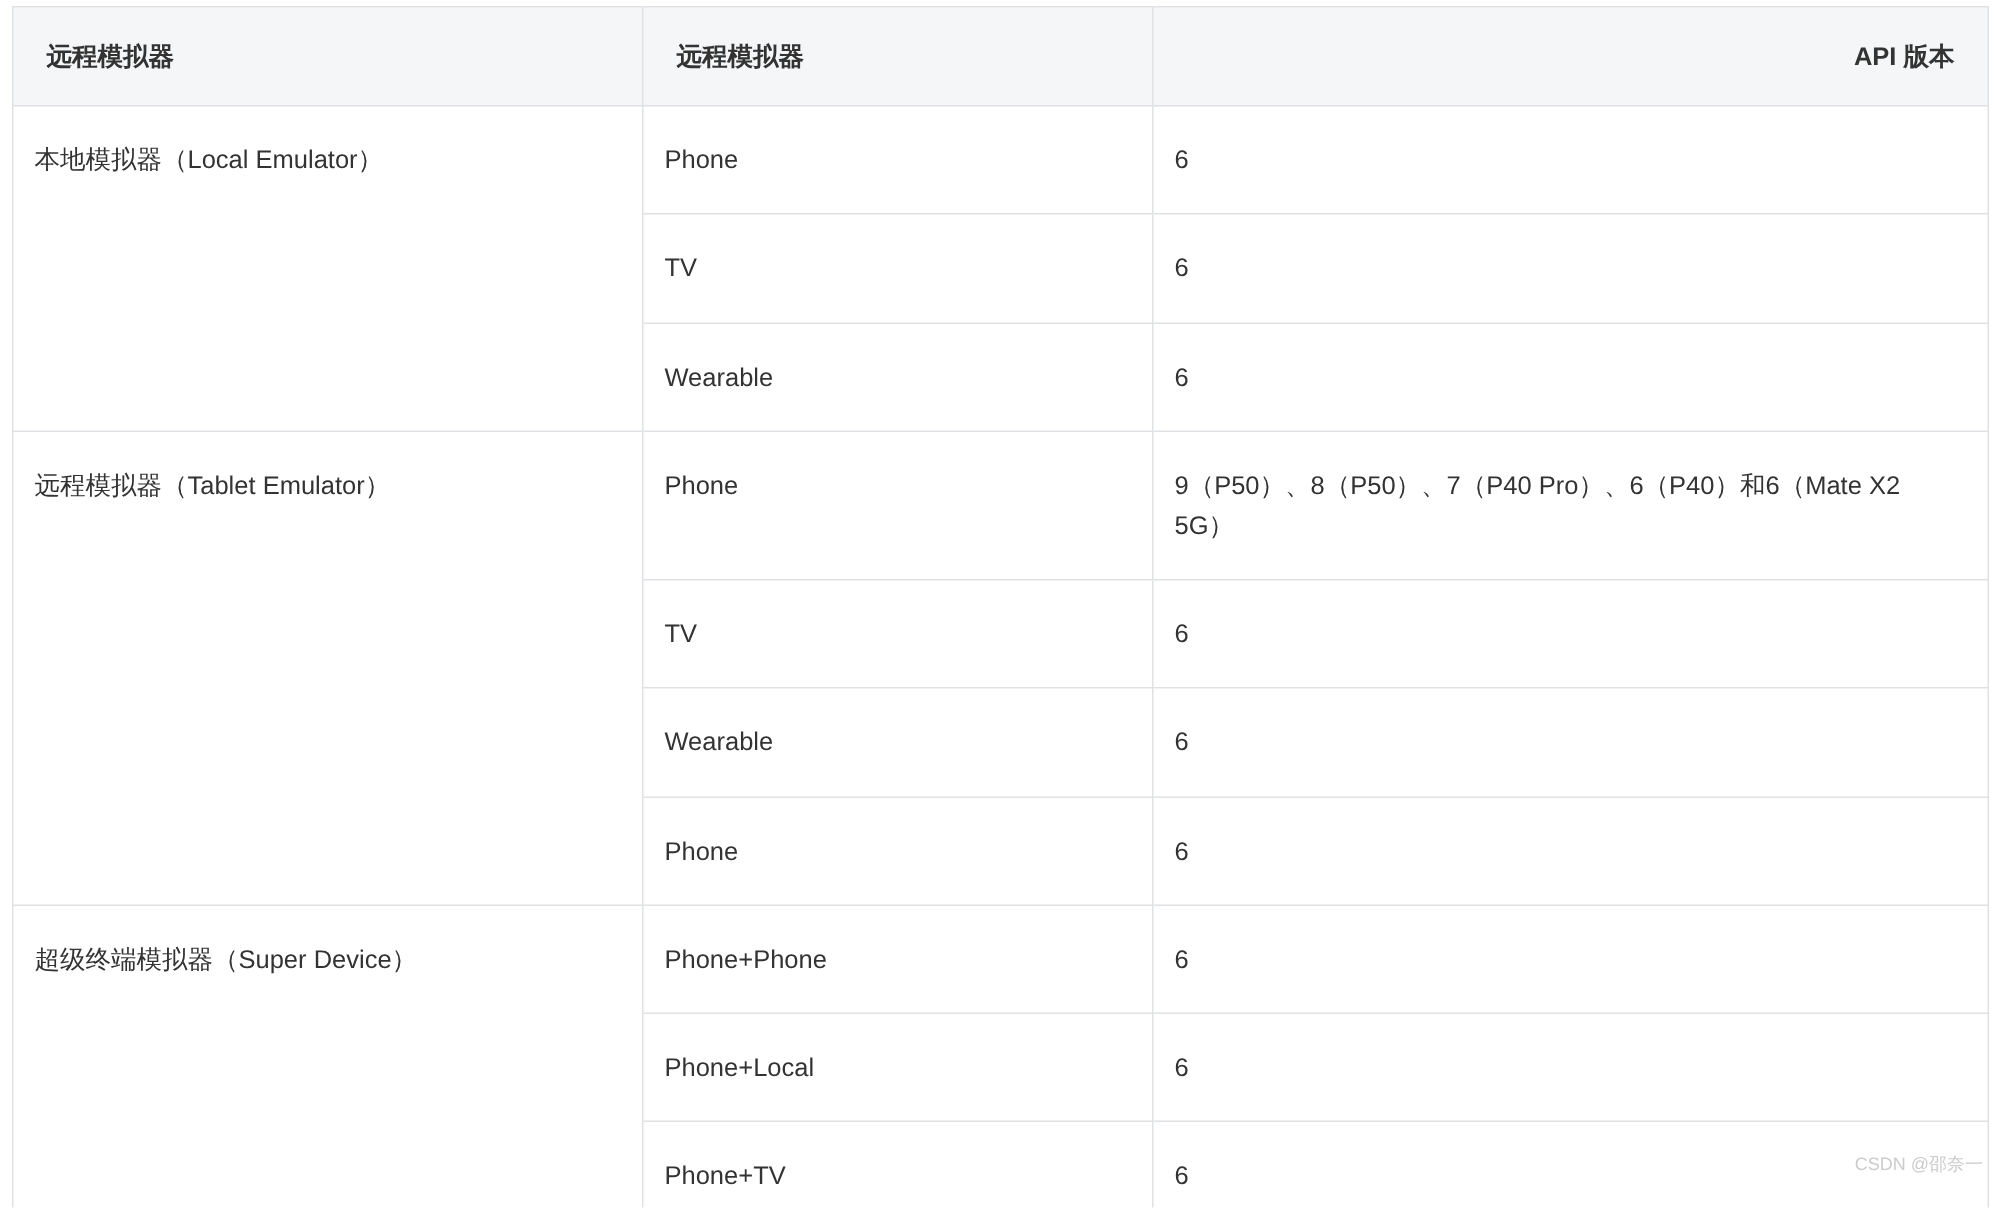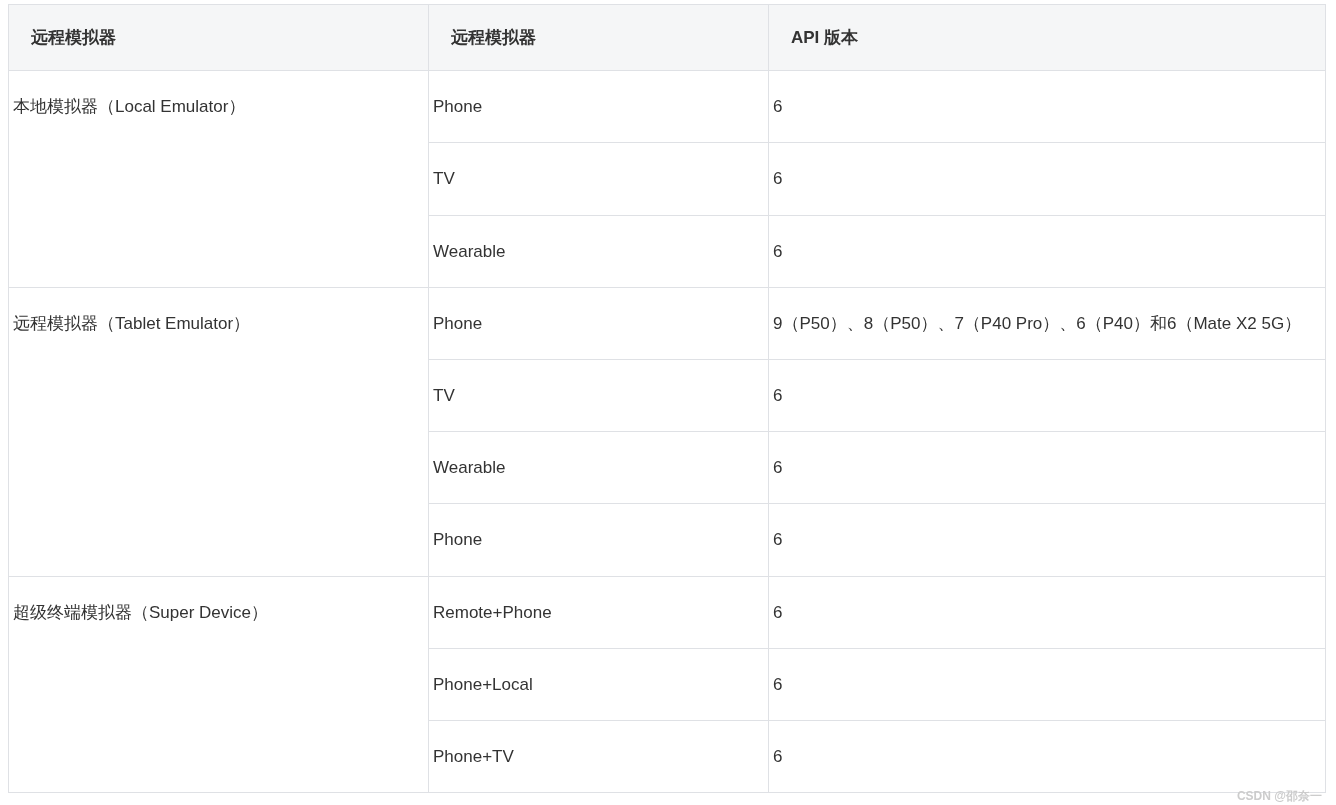--- a/index.html
+++ b/index.html
@@ -16,49 +16,50 @@
       position: relative;
     }
     table {
       border-collapse: collapse;
       width: 1318px;
       margin: 4px auto 0 8px;
       border: 1px solid #dfe1e5;
     }
     th, td {
       border: 1px solid #dfe1e5;
-      padding: 22px 4px;
+      padding: 22px 14px;
       text-align: left;
       vertical-align: top;
       font-size: 17px;
       color: #333333;
       line-height: 1.6;
     }
     th {
       background-color: #f5f6f7;
       font-weight: 600;
       color: #333333;
       padding: 19px 22px;
     }
     .col-emulator {
       width: 420px;
     }
     .col-device {
       width: 340px;
     }
     .col-api {
       width: auto;
+      text-align: right;
     }
     .watermark {
       position: absolute;
-      bottom: 0;
+      bottom: 20px;
       right: 14px;
       font-size: 12px;
       color: #cccccc;
-      font-weight: 700;
+      font-weight: 400;
     }
   </style>
 </head>
 <body>
 
 <table>
   <thead>
     <tr>
       <th class="col-emulator">远程模拟器</th>
       <th class="col-device">远程模拟器</th>
@@ -94,21 +95,21 @@
       <td>Wearable</td>
       <td>6</td>
     </tr>
     <tr>
       <td>Phone</td>
       <td>6</td>
     </tr>
 
     <tr>
       <td rowspan="3">超级终端模拟器（Super Device）</td>
-      <td>Remote+Phone</td>
+      <td>Phone+Phone</td>
       <td>6</td>
     </tr>
     <tr>
       <td>Phone+Local</td>
       <td>6</td>
     </tr>
     <tr>
       <td>Phone+TV</td>
       <td>6</td>
     </tr>

